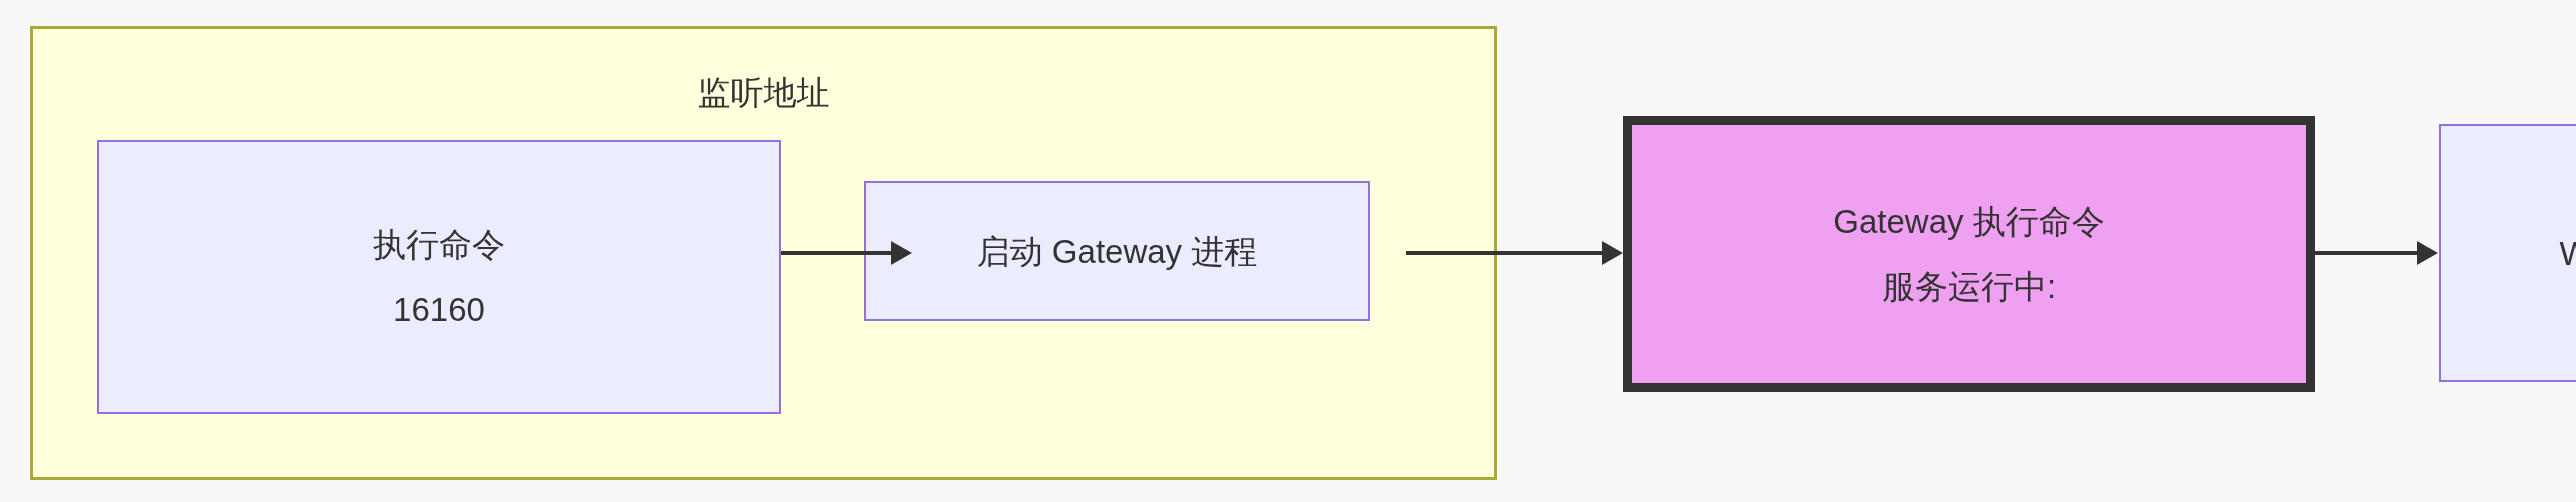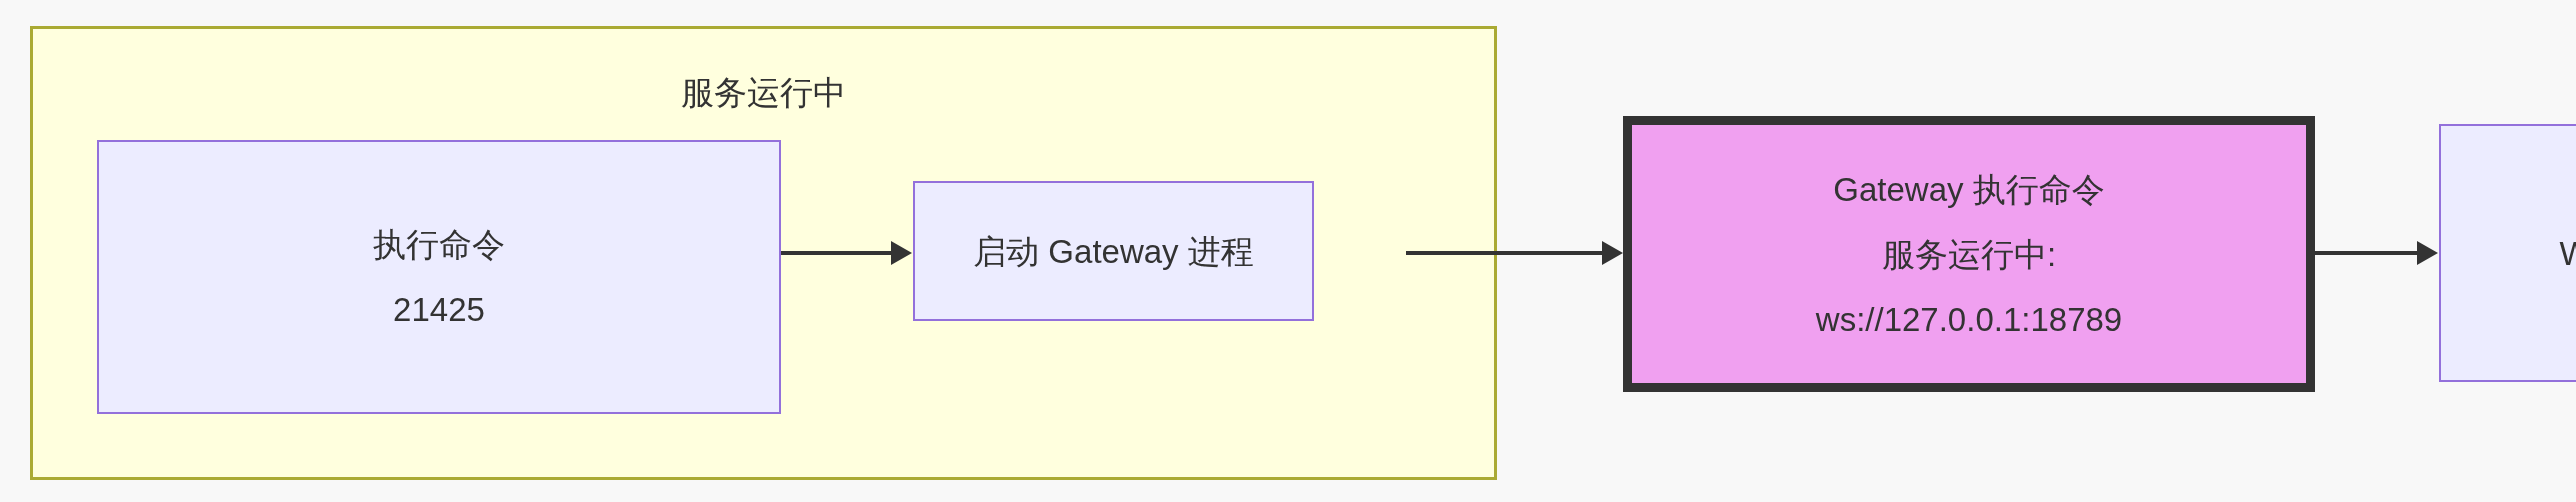--- a/index.html
+++ b/index.html
@@ -46,21 +46,21 @@
     flex-direction: column;
     align-items: center;
     justify-content: center;
     text-align: center;
     font-size: 33px;
     line-height: 65px;
     color: var(--text-color, #333333);
   }
   .node .line { display: block; white-space: nowrap; }
   .node-a { left: 97px;  top: 112px; width: 684px; height: 274px; margin-top: 28px; }
-  .node-b { left: 913px; top: 181px; width: 401px;  height: 140px; }
+  .node-b { left: 864px; top: 181px; width: 506px;  height: 140px; }
   .node-c {
     left: 1623px; top: 116px; width: 692px; height: 276px;
     background: var(--highlight-fill, #f0a0f0);
     border: 9.3px solid var(--highlight-border, #333333);
   }
   .node-d { left: 2439px; top: 124px; width: 609px; height: 258px; }
 
   .edge-line {
     position: absolute;
     height: 3.6px;
@@ -82,36 +82,35 @@
   .edge-bc-head { left: 1602px; }
   .edge-cd-line { left: 2315px; width: 103px; }
   .edge-cd-head { left: 2417px; }
 </style>
 </head>
 <body>
 
 <div class="diagram">
 
   <div class="cluster">
-    <div class="cluster-label">服务运行中</div>
+    <div class="cluster-label">监听地址</div>
   </div>
 
   <div class="node node-a">
     <span class="line">执行命令</span>
-    <span class="line">21425</span>
+    <span class="line">16160</span>
   </div>
 
   <div class="node node-b">
     <span class="line">启动 Gateway 进程</span>
   </div>
 
   <div class="node node-c">
     <span class="line">Gateway 执行命令</span>
     <span class="line">服务运行中:</span>
-    <span class="line">ws://127.0.0.1:18789</span>
   </div>
 
   <div class="node node-d">
 
     <span class="line">Web 控制台、终端 CLI、</span>
 
   </div>
 
   <div class="edge-line edge-ab-line"></div>
   <div class="edge-head edge-ab-head"></div>

